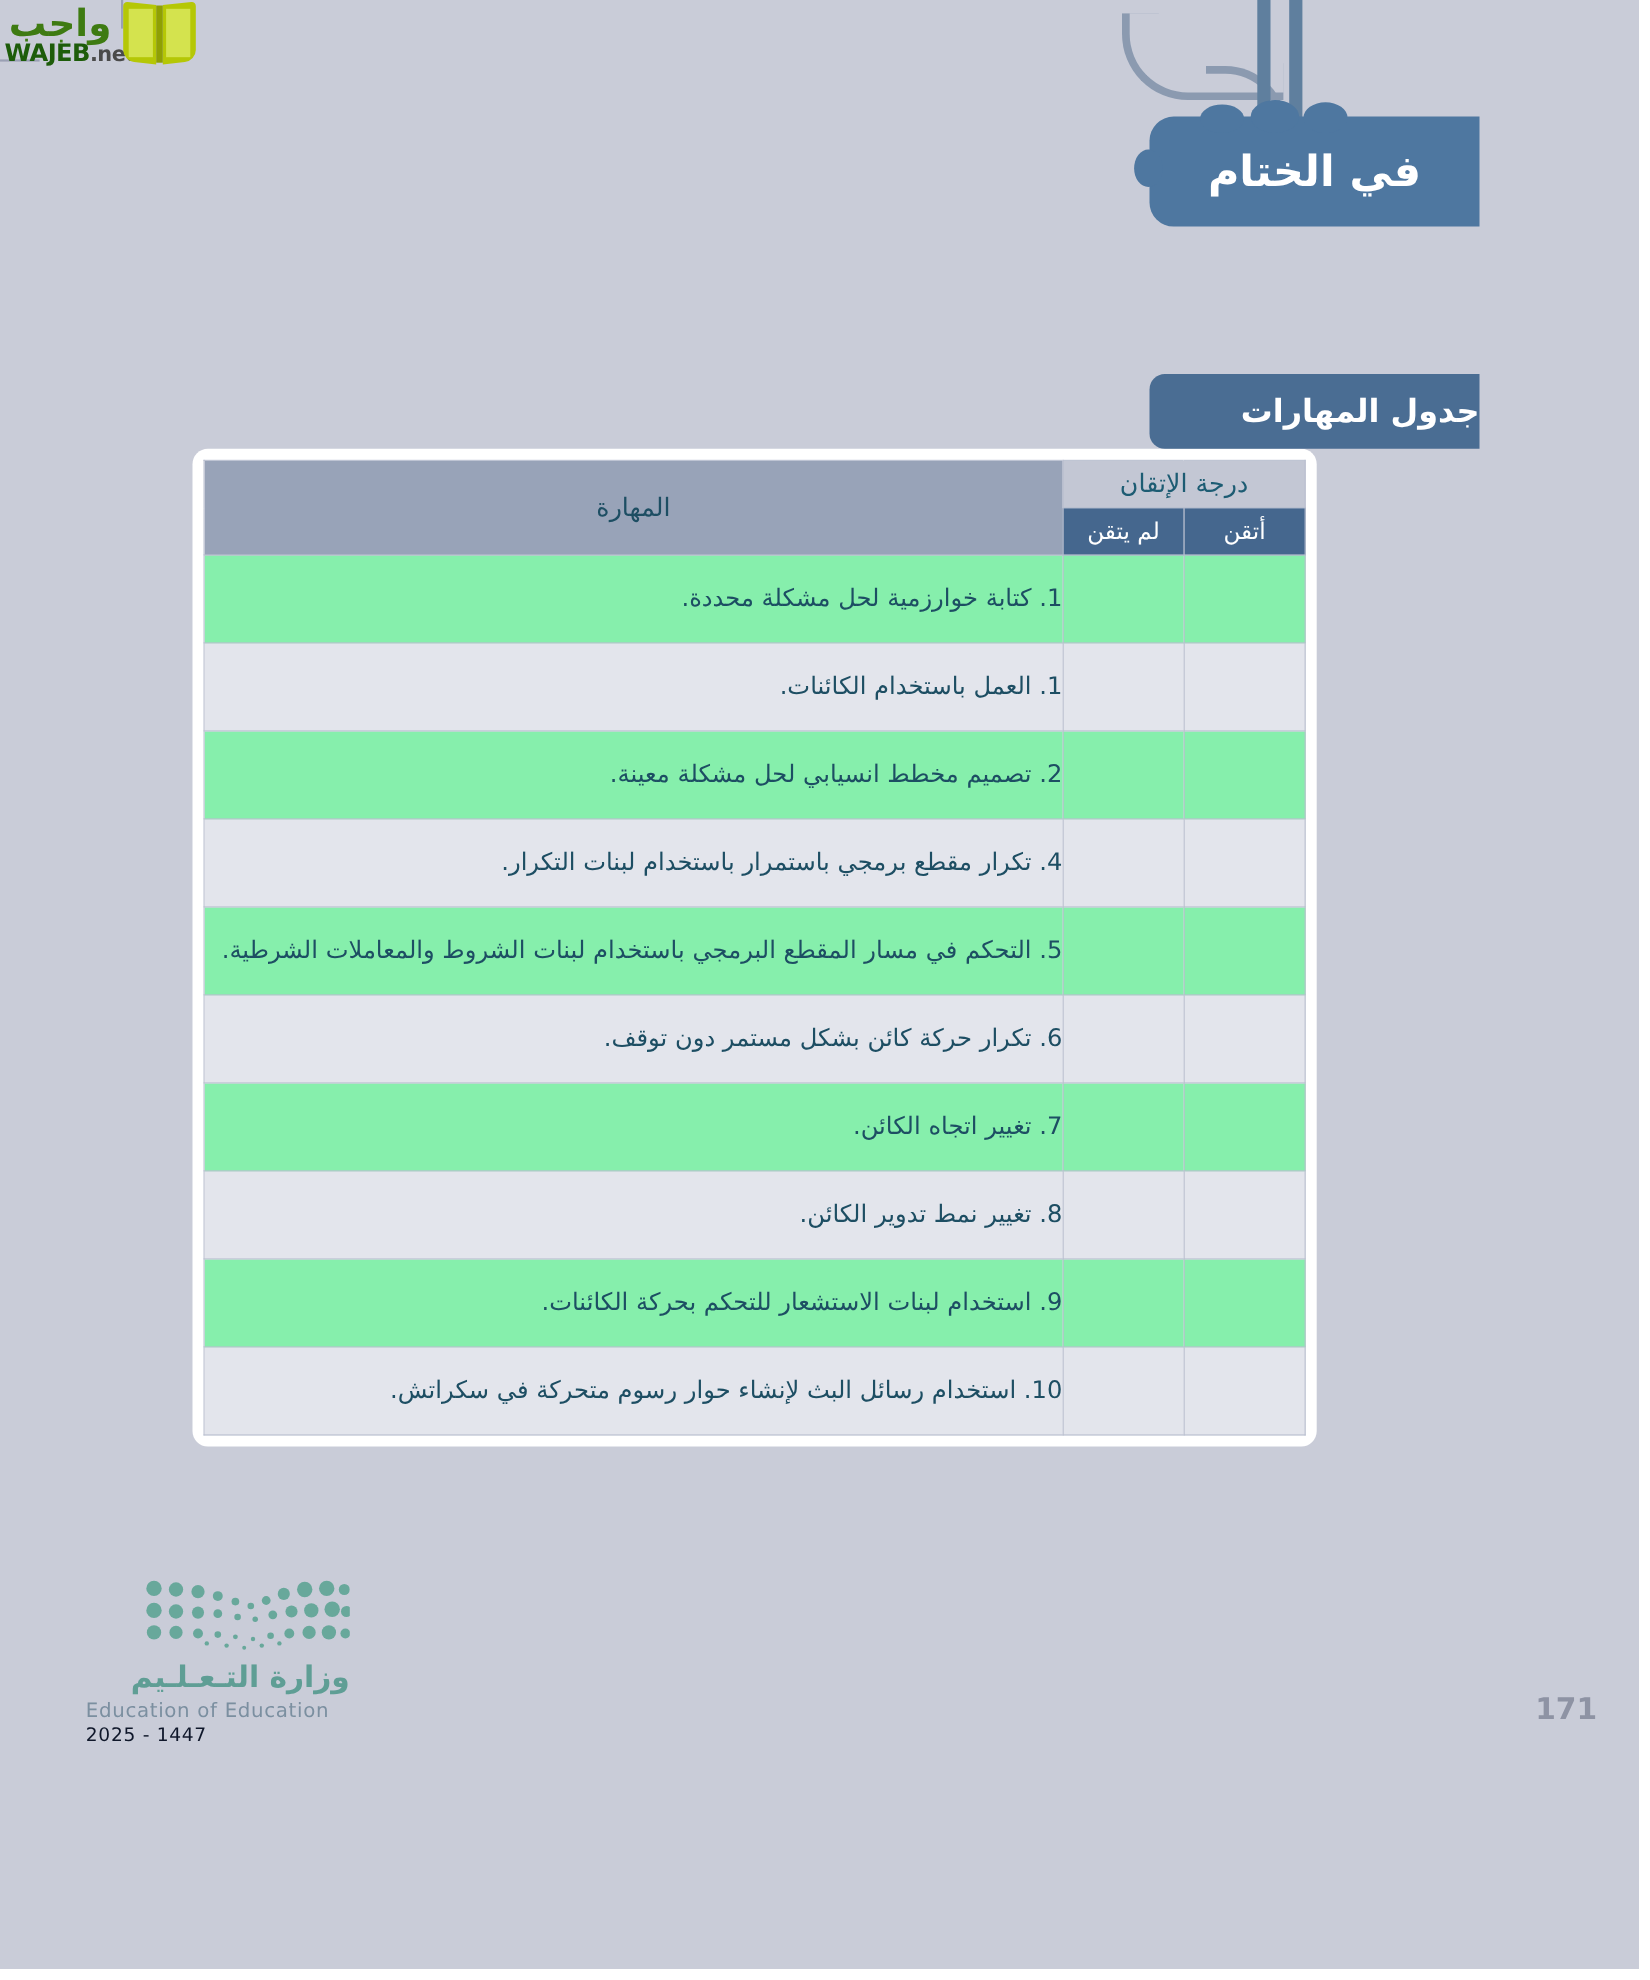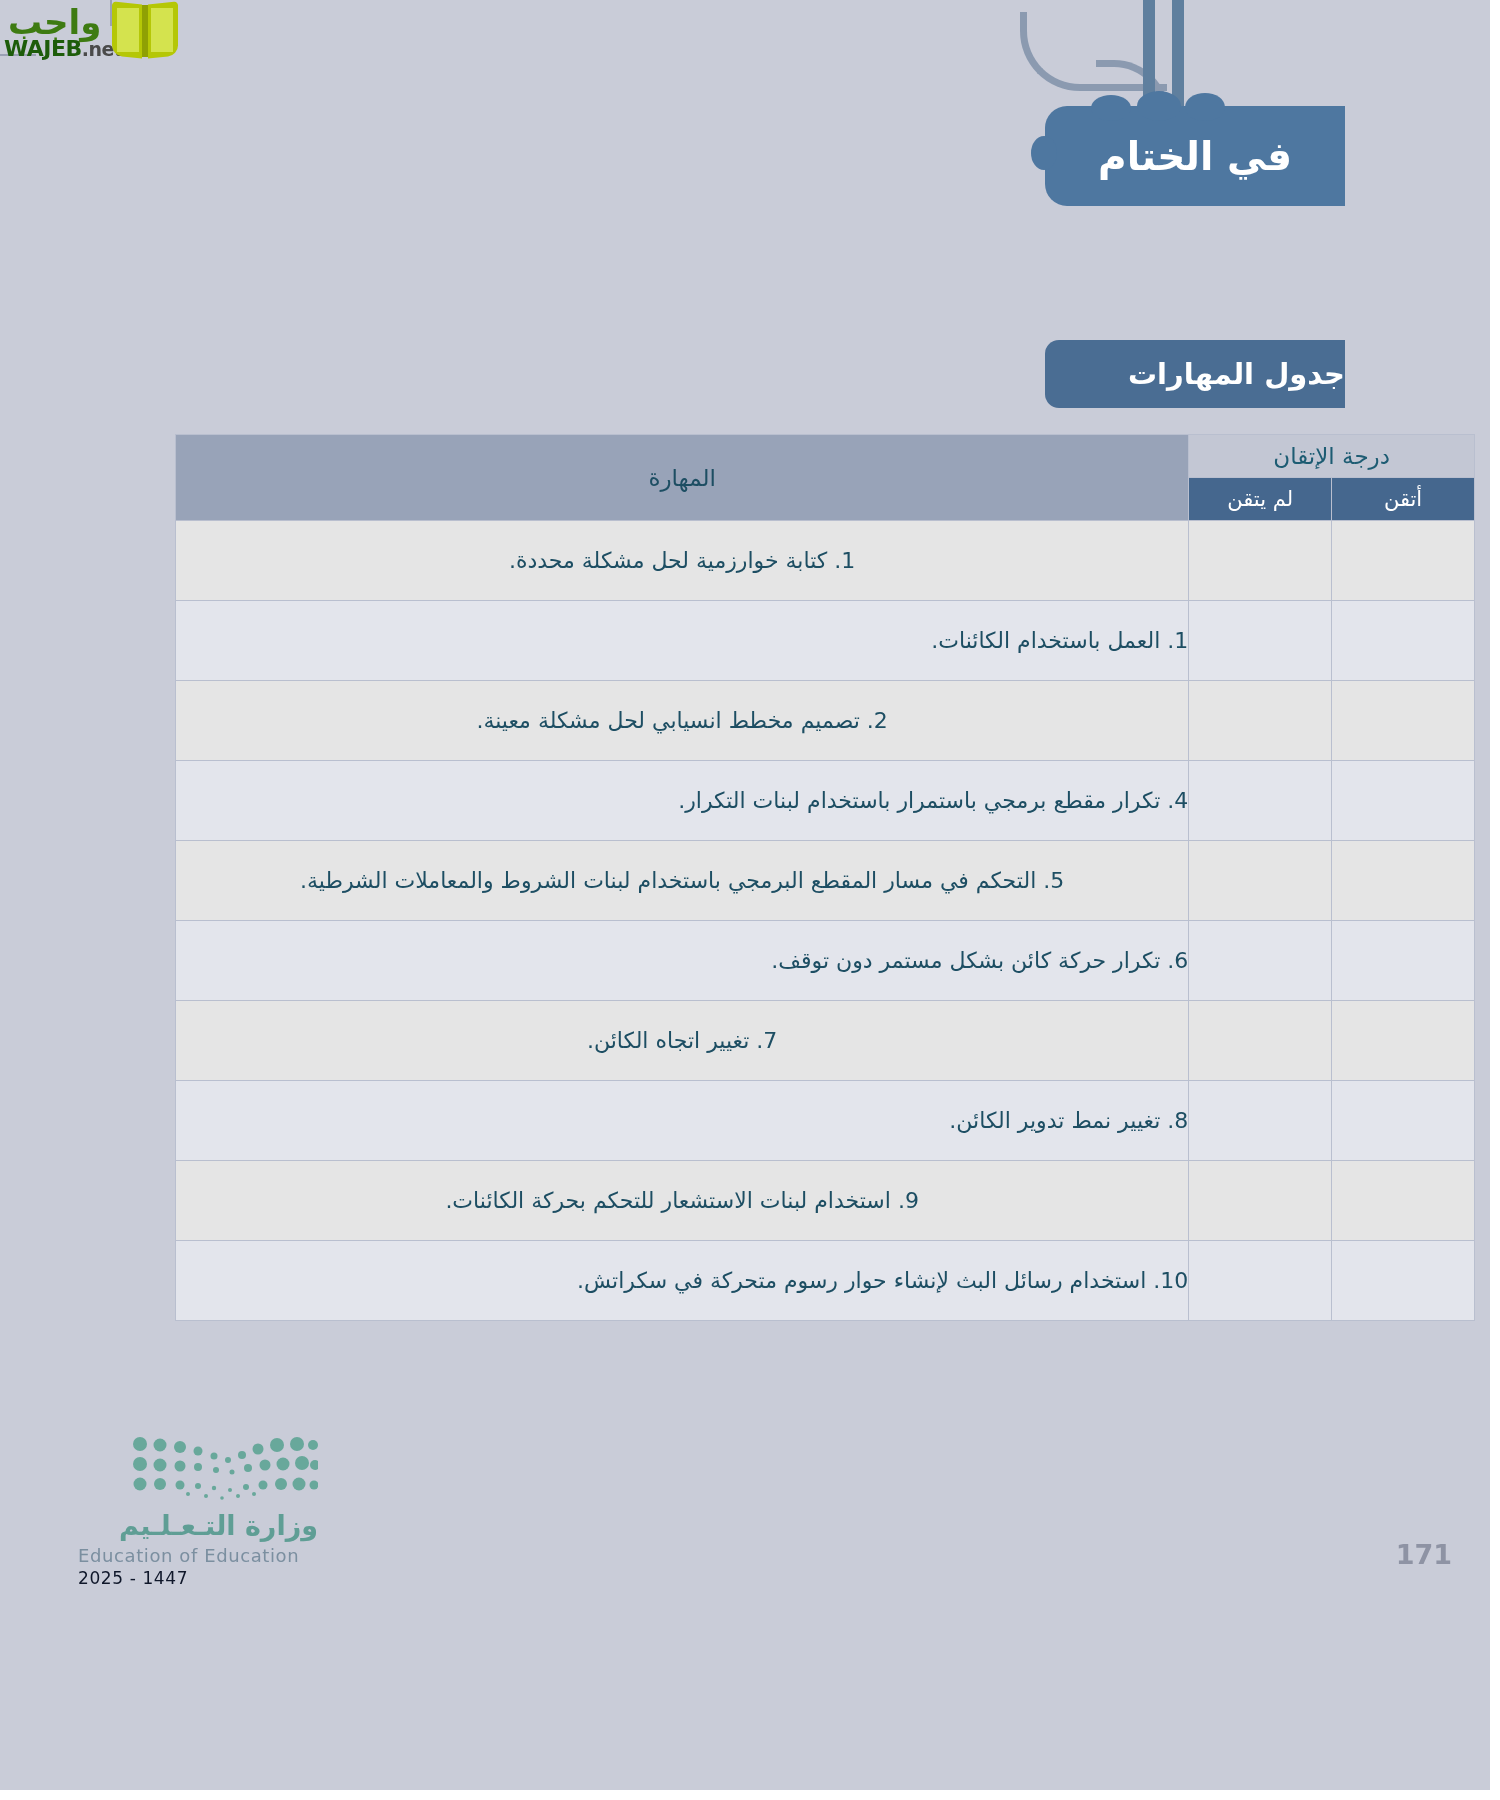--- a/index.html
+++ b/index.html
@@ -255,25 +255,26 @@
   .banner-skills .btitle {
     color: #ffffff;
     font-size: 29px;
     font-weight: bold;
     direction: rtl;
   }
 
   
   .table-card {
     position: absolute;
-    top: 434px;
+    top: 408px;
     left: 175px;
-    width: 1300px;
+    width: 1022px;
     background: #ffffff;
     border-radius: 14px;
+    padding: 10px;
     box-sizing: border-box;
     z-index: 8;
   }
   table.skills {
     width: 100%;
     border-collapse: collapse;
     table-layout: fixed;
     direction: rtl;
   }
   table.skills th, table.skills td {
@@ -308,21 +309,21 @@
   td.skill-cell {
     height: 79px;
     padding: 0 26px;
     text-align: right;
     color: #1d4e63;
     font-size: 22px;
     vertical-align: middle;
     line-height: 1.35;
   }
   td.mark-cell { height: 79px; }
-  tr.row-odd  td { background: #e5e5e5; text-align: center; }
+  tr.row-odd  td { background: #86efac; }
   tr.row-even td { background: #e3e5ec; }
 
   .col-w-skill  { width: 780px; }
   .col-w-mastery{ width: 110px; }
 
   
   .moe-logo {
     position: absolute;
     left: 78px;
     bottom: 212px;

